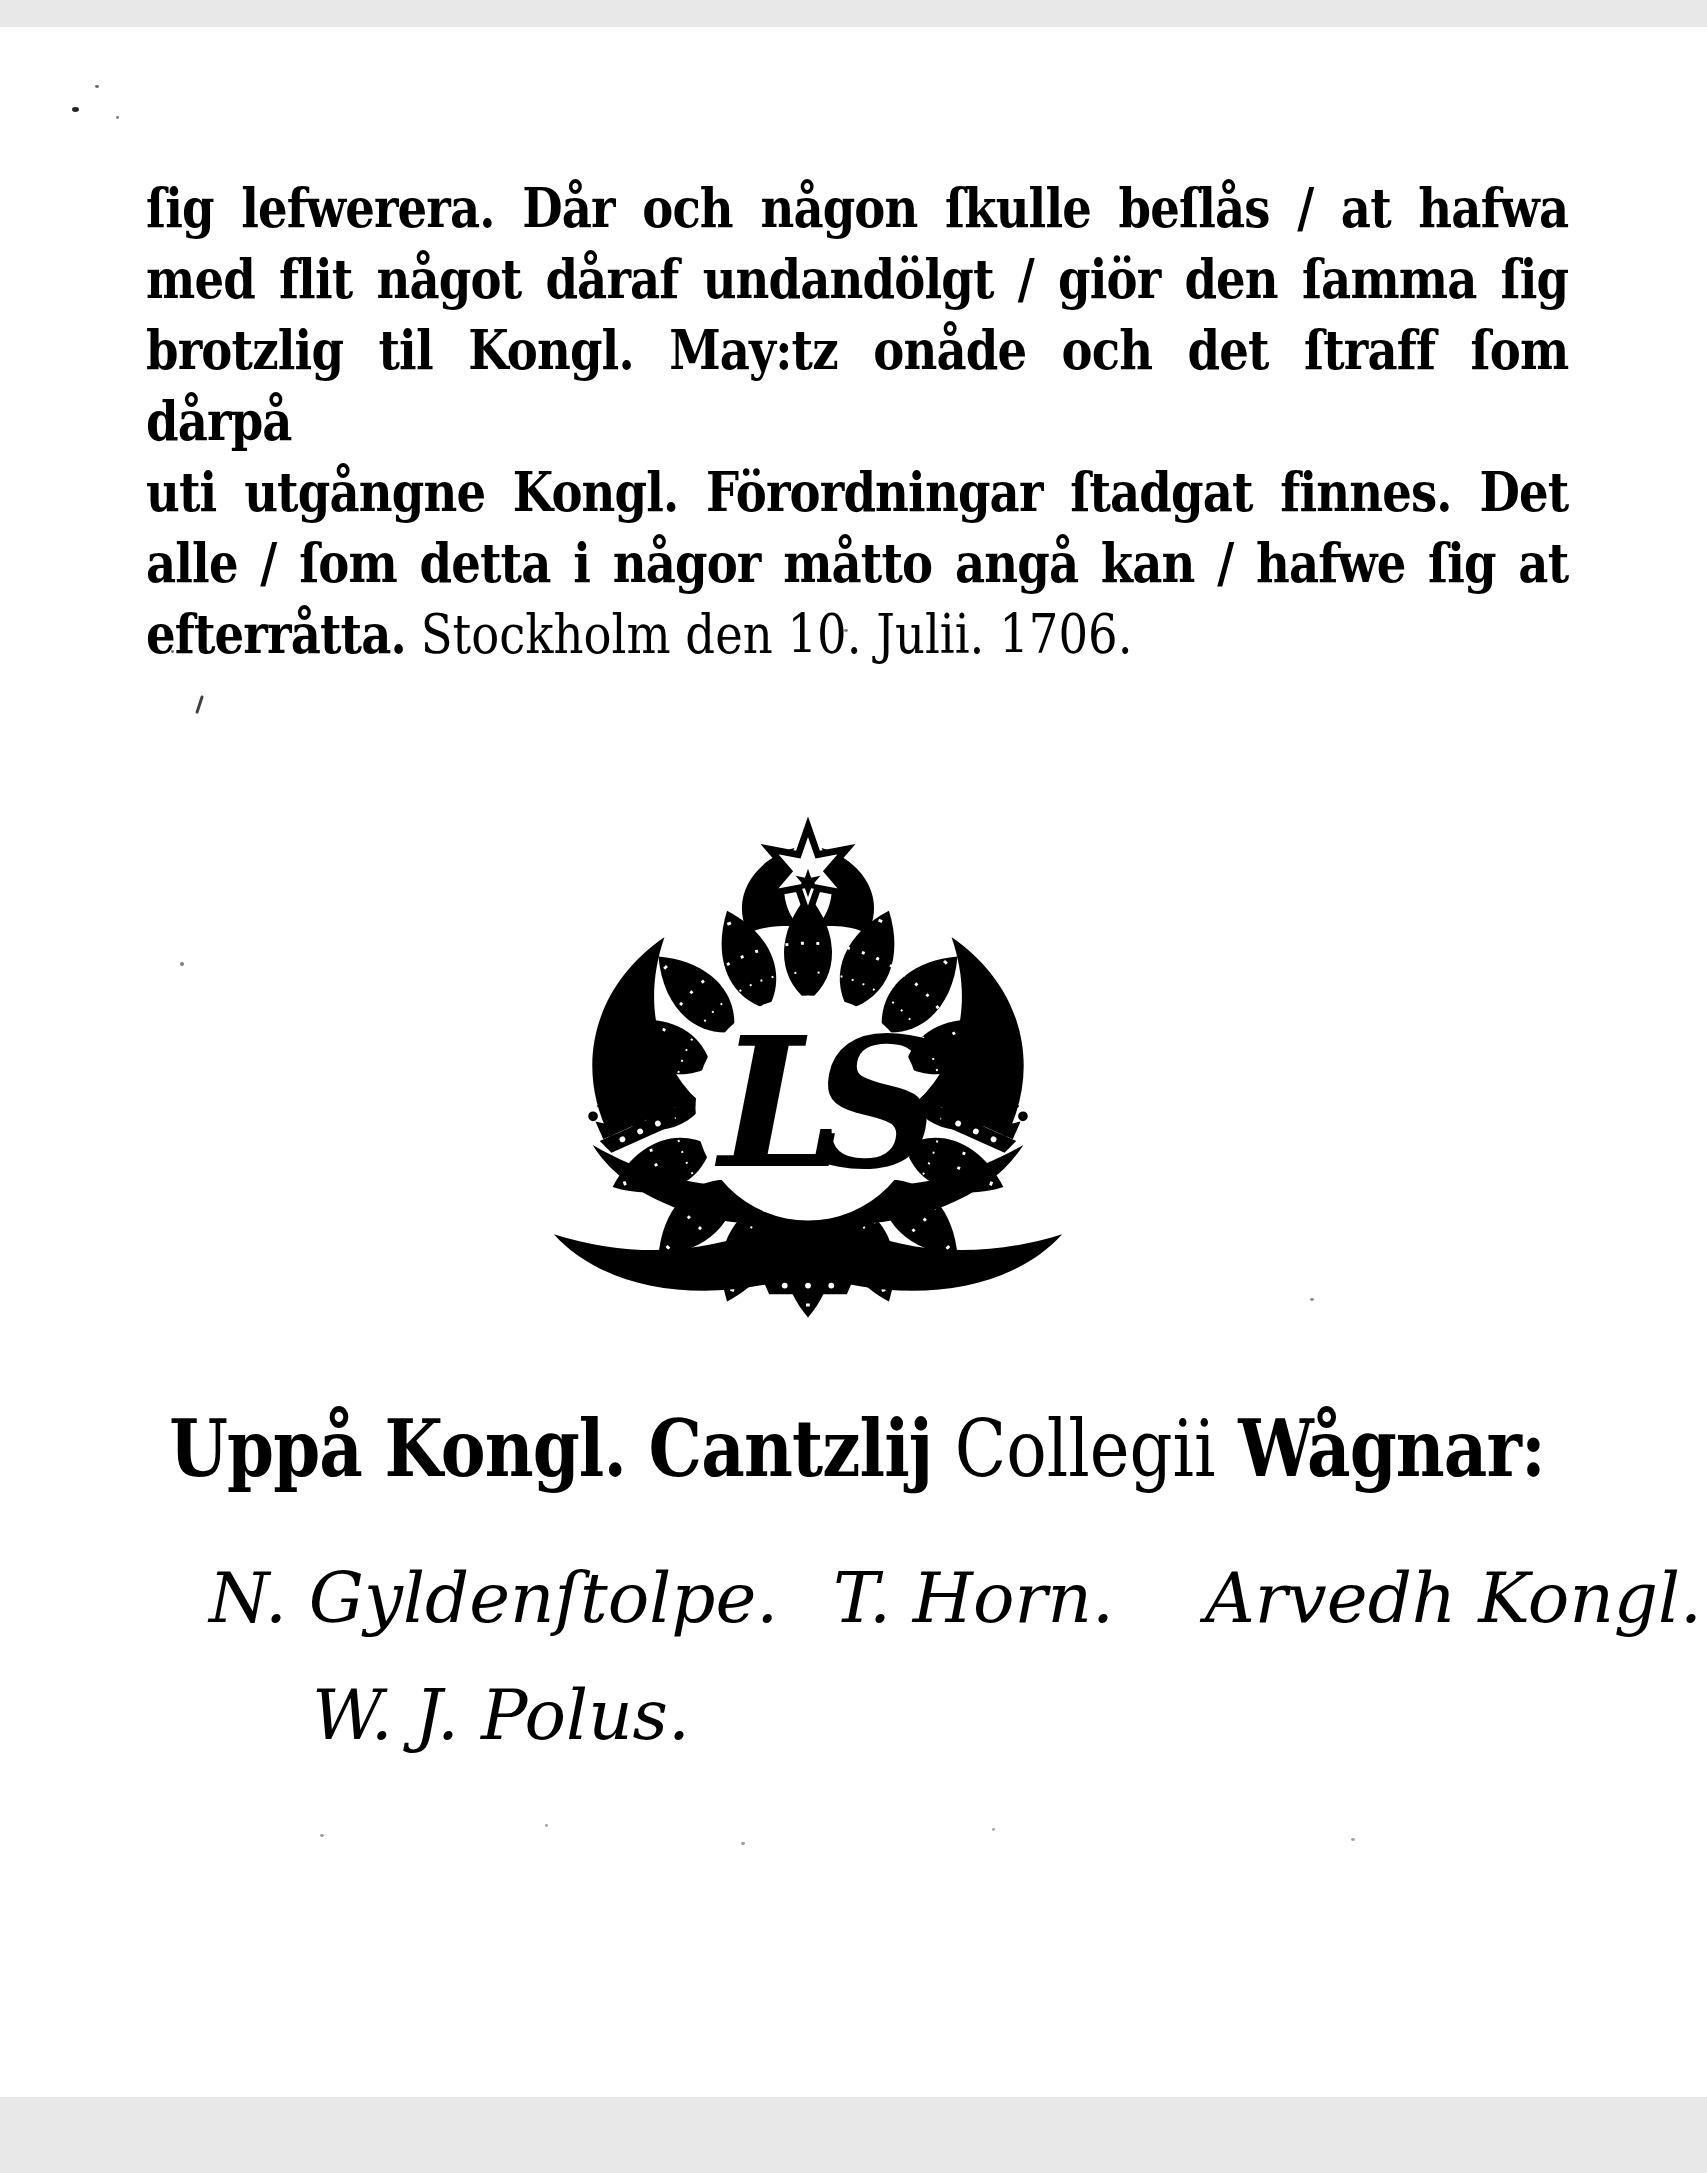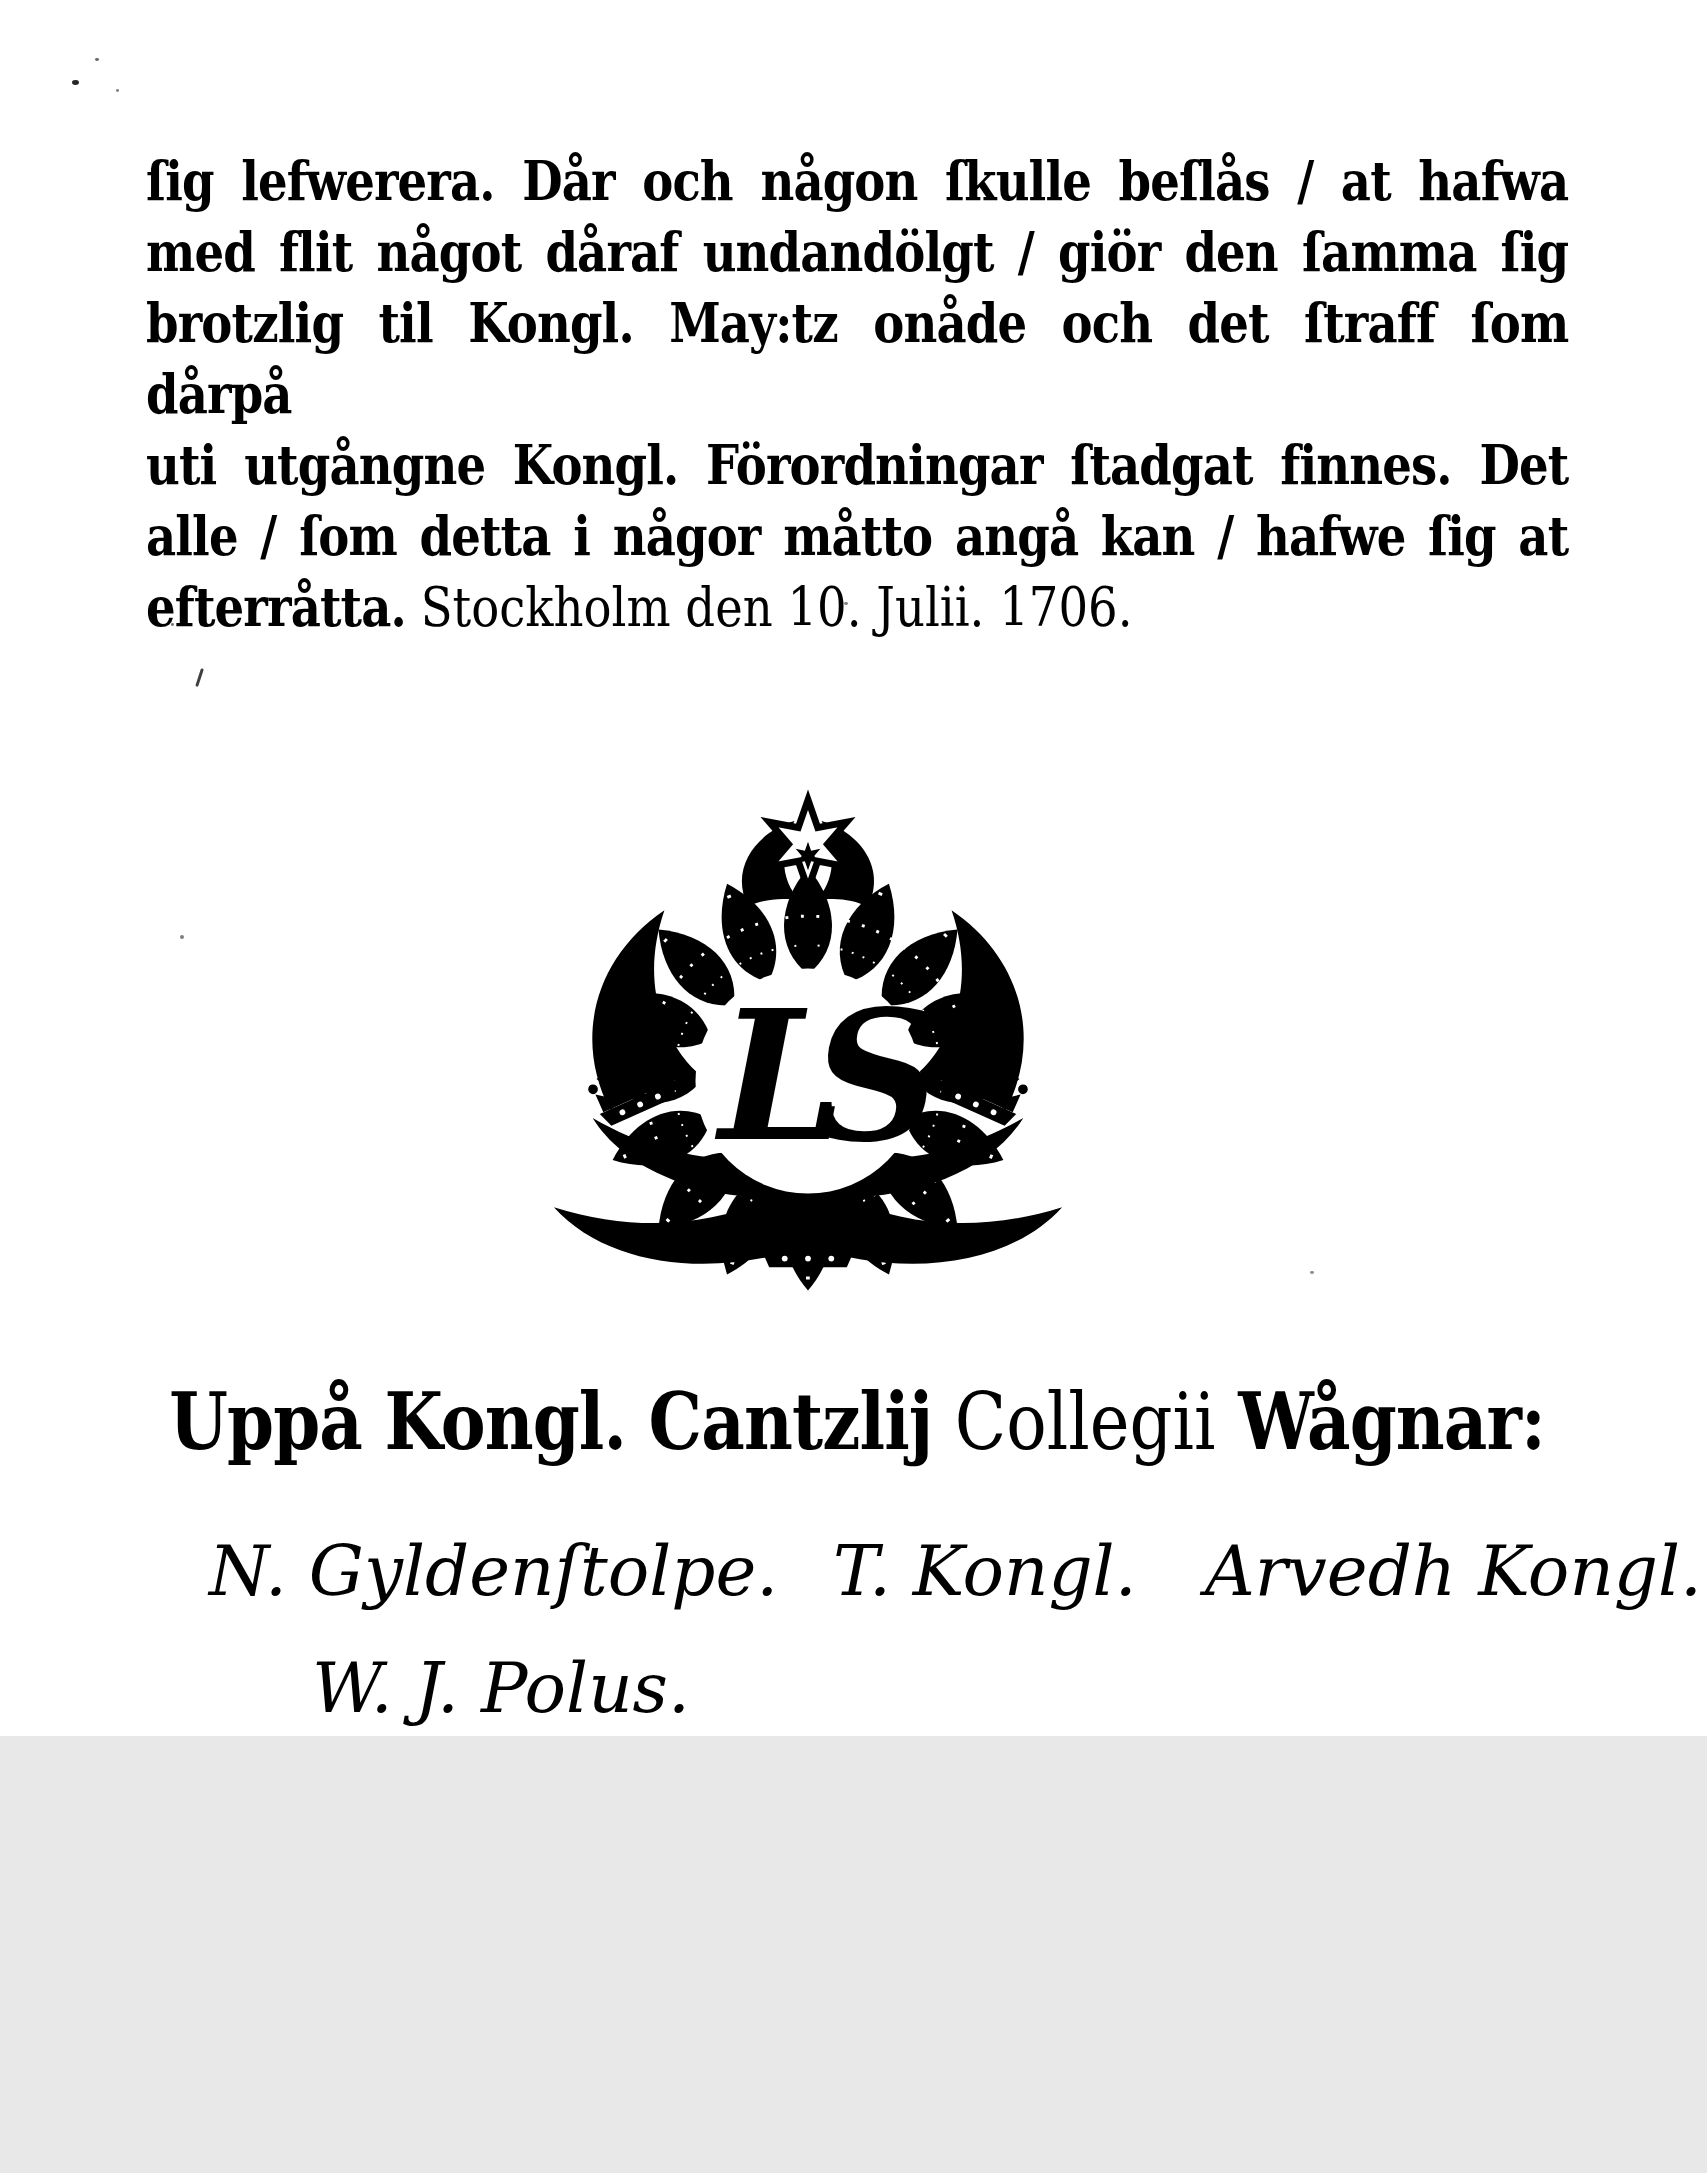--- a/index.html
+++ b/index.html
@@ -1,19 +1,20 @@
 <!DOCTYPE html>
 <html><head>
 <meta charset="utf-8">
 <style>
   html,body { margin:0; padding:0; background:#e8e8e8; }
   .page {
-    position:relative; width:1708px; height:1736px;
+    position:relative; width:1708px; height:2070px;
     background:#ffffff; color:#000; overflow:hidden;
     font-family:"DejaVu Serif", serif;
+    margin-top:27px;
   }
 
   
   .para {
     position:absolute; left:146px; top:146px; width:1650px;
     transform:scaleX(0.862); transform-origin:0 0;
   }
   .line {
     font-size:54px; line-height:71px; font-weight:bold;
     text-align:justify; text-align-last:justify;
@@ -160,18 +161,18 @@
       </g>
 
       <circle cx="300" cy="302" r="116" fill="#fff"></circle>
       <text x="306" y="362" text-anchor="middle" font-family="DejaVu Serif, serif" font-size="185" font-style="italic" font-weight="bold" letter-spacing="-34" fill="#000">LS</text>
     </svg>
   </div>
 
   <div class="heading"><span>Uppå Kongl. Cantzlij </span><span class="latin">Collegii</span><span> Wågnar:</span></div>
 
   <div class="sig sig1">N. Gyldenſtolpe.</div>
-  <div class="sig sig2">T. Kongl.</div>
+  <div class="sig sig2">T. Horn.</div>
   <div class="sig sig3">Arvedh Kongl.</div>
   <div class="sig sig4">W. J. Polus.</div>
 
 </div>
 
 
 </body></html>

